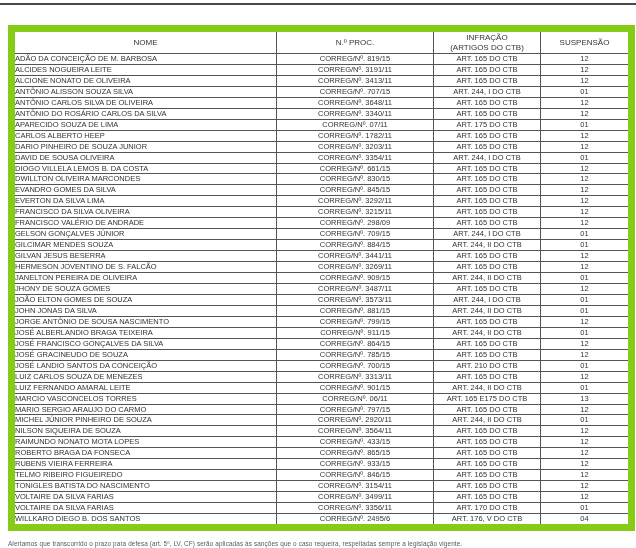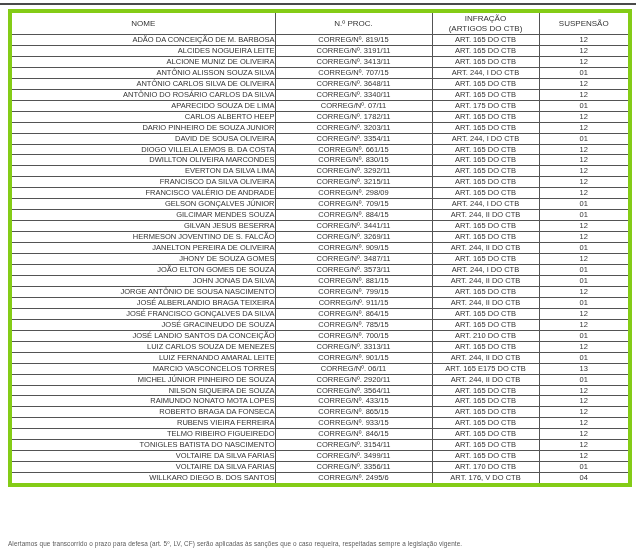--- a/index.html
+++ b/index.html
@@ -14,26 +14,26 @@
   .topline {
     position: absolute;
     top: 3px;
     left: 0;
     width: 636px;
     height: 0;
     border-top: 2px solid #4a4a4a;
   }
   table.main {
     position: absolute;
-    top: 9px;
+    top: 25px;
     left: 8px;
     width: 620px;
     border-collapse: collapse;
     table-layout: fixed;
-    border: 4px solid #84cc16;
+    border: 7px solid #84cc16;
   }
   table.main th, table.main td {
     border: 1px solid #545454;
     padding: 0;
     color: #333333;
     overflow: hidden;
     white-space: nowrap;
   }
   table.main th {
     font-size: 8px;
@@ -42,21 +42,21 @@
     vertical-align: middle;
     height: 21px;
     line-height: 1.15;
   }
   table.main td {
     font-size: 7.5px;
     height: 9.95px;
     line-height: 9.95px;
     vertical-align: middle;
   }
-  td.c-nome { text-align: right; padding-left: 3px; }
+  td.c-nome { text-align: left; padding-left: 3px; }
   td.c-proc, td.c-infracao, td.c-susp { text-align: center; }
   .footnote {
     position: absolute;
     top: 540px;
     left: 8px;
     width: 624px;
     font-size: 6.4px;
     color: #5a5a5a;
     white-space: nowrap;
     letter-spacing: 0.1px;
@@ -92,21 +92,21 @@
         <td class="c-infracao">ART. 165 DO CTB</td>
         <td class="c-susp">12</td>
       </tr>
       <tr>
         <td class="c-nome">ALCIDES NOGUEIRA LEITE</td>
         <td class="c-proc">CORREG/Nº. 3191/11</td>
         <td class="c-infracao">ART. 165 DO CTB</td>
         <td class="c-susp">12</td>
       </tr>
       <tr>
-        <td class="c-nome">ALCIONE MUNIZ DE OLIVEIRA</td>
+        <td class="c-nome">ALCIONE NONATO DE OLIVEIRA</td>
         <td class="c-proc">CORREG/Nº. 3413/11</td>
         <td class="c-infracao">ART. 165 DO CTB</td>
         <td class="c-susp">12</td>
       </tr>
       <tr>
         <td class="c-nome">ANTÔNIO ALISSON SOUZA SILVA</td>
         <td class="c-proc">CORREG/Nº. 707/15</td>
         <td class="c-infracao">ART. 244, I DO CTB</td>
         <td class="c-susp">01</td>
       </tr>
@@ -148,20 +148,26 @@
       </tr>
       <tr>
         <td class="c-nome">DIOGO VILLELA LEMOS B. DA COSTA</td>
         <td class="c-proc">CORREG/Nº. 661/15</td>
         <td class="c-infracao">ART. 165 DO CTB</td>
         <td class="c-susp">12</td>
       </tr>
       <tr>
         <td class="c-nome">DWILLTON OLIVEIRA MARCONDES</td>
         <td class="c-proc">CORREG/Nº. 830/15</td>
+        <td class="c-infracao">ART. 165 DO CTB</td>
+        <td class="c-susp">12</td>
+      </tr>
+      <tr>
+        <td class="c-nome">EVANDRO GOMES DA SILVA</td>
+        <td class="c-proc">CORREG/Nº. 845/15</td>
         <td class="c-infracao">ART. 165 DO CTB</td>
         <td class="c-susp">12</td>
       </tr>
       <tr>
         <td class="c-nome">EVERTON DA SILVA LIMA</td>
         <td class="c-proc">CORREG/Nº. 3292/11</td>
         <td class="c-infracao">ART. 165 DO CTB</td>
         <td class="c-susp">12</td>
       </tr>
       <tr>
@@ -264,20 +270,26 @@
         <td class="c-nome">LUIZ FERNANDO AMARAL LEITE</td>
         <td class="c-proc">CORREG/Nº. 901/15</td>
         <td class="c-infracao">ART. 244, II DO CTB</td>
         <td class="c-susp">01</td>
       </tr>
       <tr>
         <td class="c-nome">MARCIO VASCONCELOS TORRES</td>
         <td class="c-proc">CORREG/Nº. 06/11</td>
         <td class="c-infracao">ART. 165 E175 DO CTB</td>
         <td class="c-susp">13</td>
+      </tr>
+      <tr>
+        <td class="c-nome">MARIO SERGIO ARAUJO DO CARMO</td>
+        <td class="c-proc">CORREG/Nº. 797/15</td>
+        <td class="c-infracao">ART. 165 DO CTB</td>
+        <td class="c-susp">12</td>
       </tr>
       <tr>
         <td class="c-nome">MICHEL JÚNIOR PINHEIRO DE SOUZA</td>
         <td class="c-proc">CORREG/Nº. 2920/11</td>
         <td class="c-infracao">ART. 244, II DO CTB</td>
         <td class="c-susp">01</td>
       </tr>
       <tr>
         <td class="c-nome">NILSON SIQUEIRA DE SOUZA</td>
         <td class="c-proc">CORREG/Nº. 3564/11</td>

